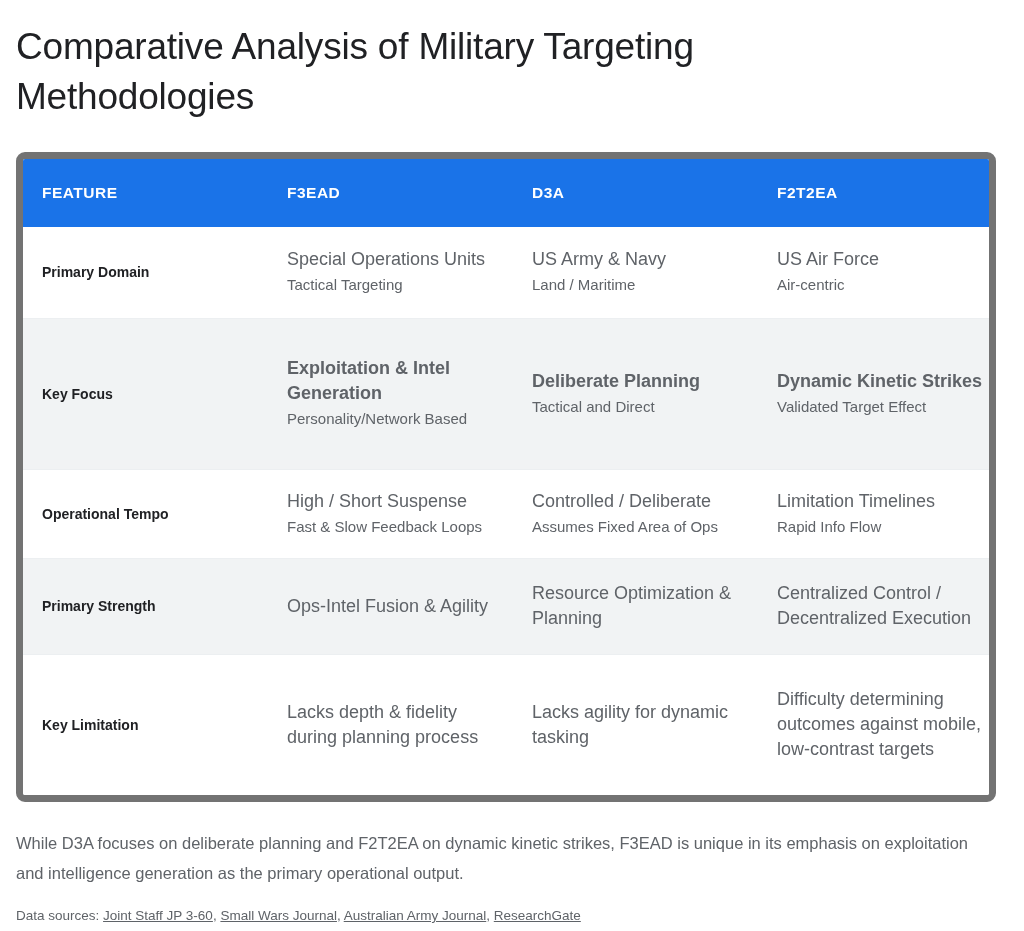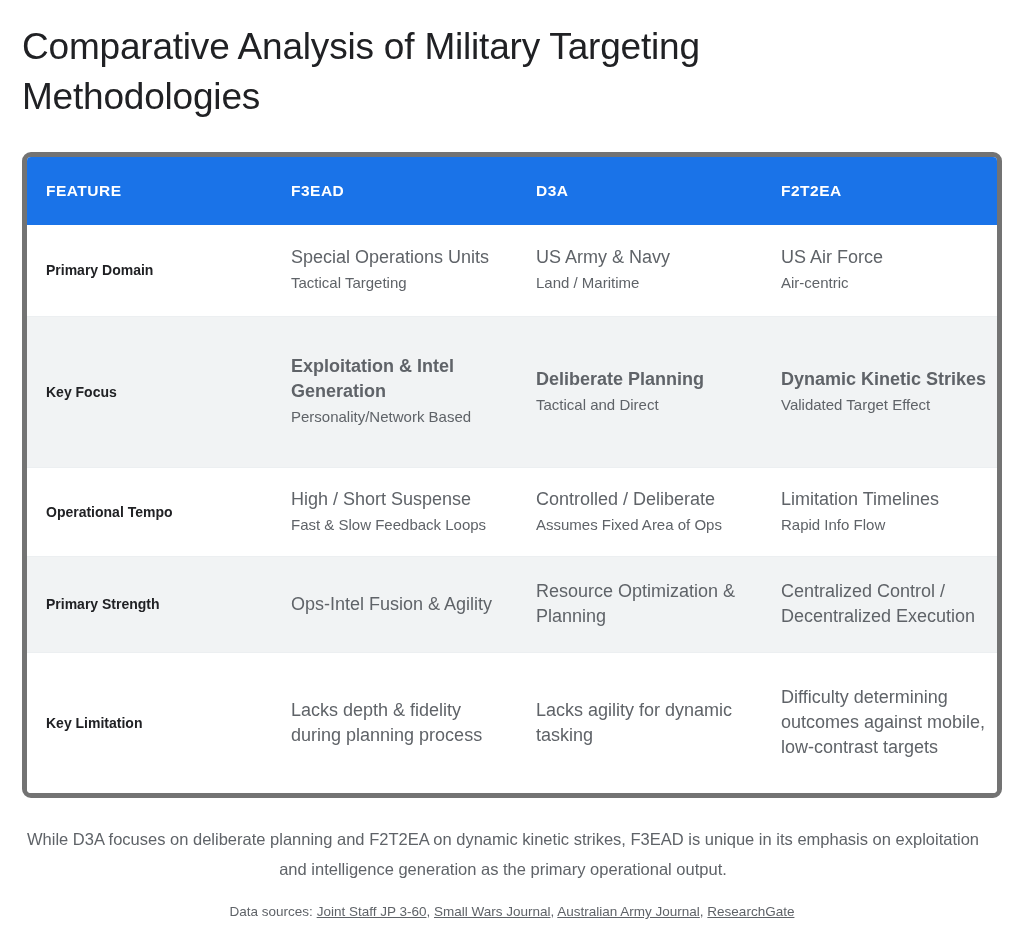--- a/index.html
+++ b/index.html
@@ -11,38 +11,38 @@
   body {
     width: 1024px;
     height: 931px;
     font-family: "Liberation Sans", sans-serif;
     color: #202124;
     overflow: hidden;
   }
   .page {
     width: 1024px;
     height: 931px;
-    padding: 22px 22px 0 22px;
+    padding: 22px 22px 0 16px;
     position: relative;
   }
   
   .page-title {
     font-size: 37px;
     line-height: 50px;
     font-weight: 400;
     letter-spacing: -0.2px;
     color: #202124;
     margin: 0 0 30px 0;
     max-width: 780px;
     font-family: "Liberation Sans", sans-serif;
   }
   
   .table-card {
     width: 980px;
-    border: 5px solid #737373;
+    border: 7px solid #737373;
     border-radius: 9px;
     overflow: hidden;
     background: #ffffff;
     box-shadow: 0 0 0 0 rgba(0,0,0,0);
   }
   table.cmp {
     width: 100%;
     border-collapse: collapse;
     table-layout: fixed;
   }
@@ -98,21 +98,20 @@
   tr.r0 td { height: 91px; }
   tr.r1 td { height: 151px; }
   tr.r2 td { height: 89px; }
   tr.r3 td { height: 96px; }
   tr.r4 td { height: 141px; }
 
   
   .footer {
     width: 980px;
     margin-top: 26px;
-    text-align: center;
   }
   .summary {
     font-size: 16.5px;
     line-height: 30px;
     color: #5f6368;
     font-weight: 400;
     margin: 0 0 18px 0;
     max-width: 962px;
   }
   .sources {

